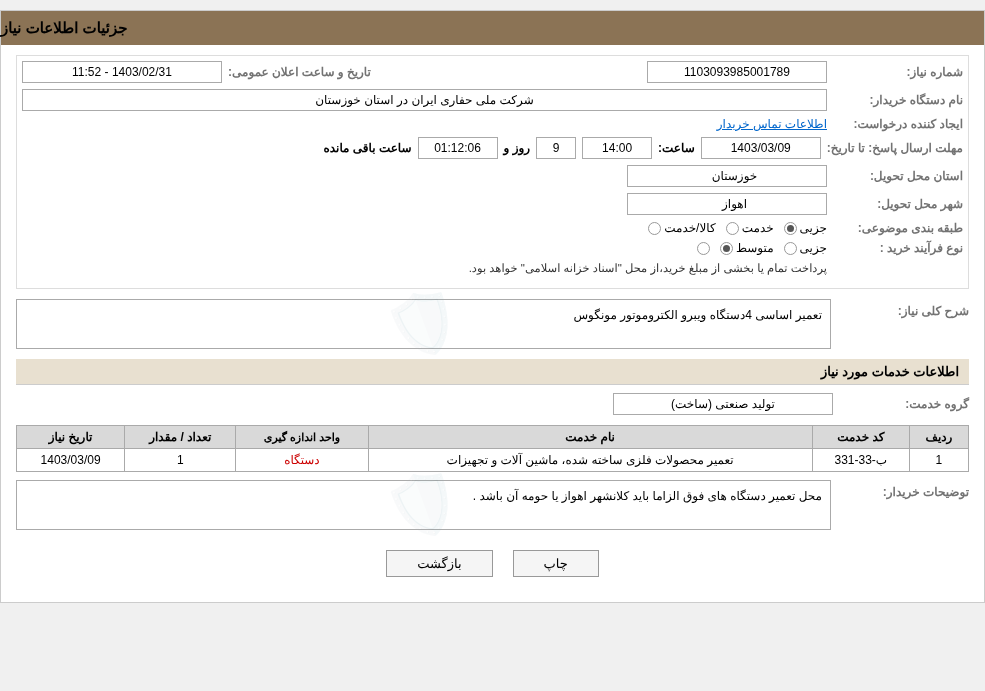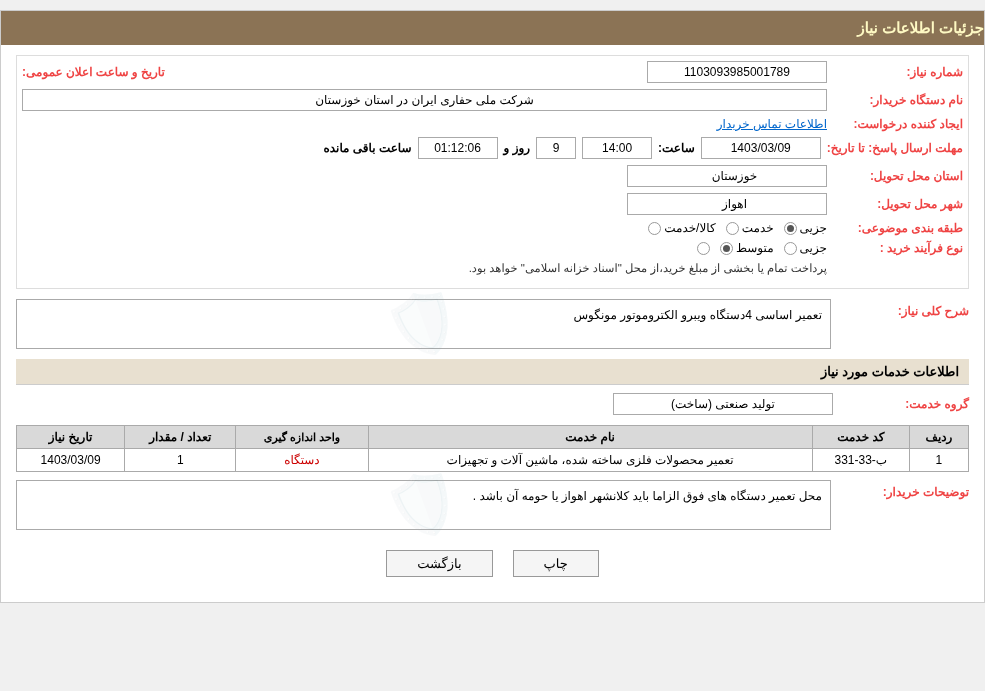--- a/index.html
+++ b/index.html
@@ -10,42 +10,42 @@
       direction: rtl;
     }
     .page-wrapper {
       max-width: 985px;
       margin: 10px auto;
       background: #fff;
       border: 1px solid #ccc;
     }
     .page-header {
       background: #8B7355;
-      color: #fef9c3;
-      text-align: right;
+      color: #000000;
+      text-align: left;
       padding: 8px 0;
       font-size: 15px;
       font-weight: bold;
     }
     .content {
       padding: 10px 15px;
     }
     .form-section {
       border: 1px solid #ddd;
       margin-bottom: 10px;
       padding: 5px;
     }
     .form-row {
       display: flex;
       align-items: center;
       margin-bottom: 6px;
       gap: 6px;
     }
     .label {
-      color: #ef4444;
+      color: #737373;
       white-space: nowrap;
       min-width: 130px;
       text-align: right;
       font-weight: bold;
     }
     .field-box {
       border: 1px solid #aaa;
       background: #fff;
       padding: 3px 6px;
       min-height: 22px;
@@ -195,20 +195,23 @@
 
     <div class="form-section">
 
       <div class="form-row">
         <span class="label">شماره نیاز:</span>
         <div class="field-box field-num">
           <span>1103093985001789</span>
         </div>
         <span style="flex:1"></span>
         <span class="label">تاریخ و ساعت اعلان عمومی:</span>
+        <div class="date-range-field">
+          <span>1403/02/31 - 11:52</span>
+        </div>
       </div>
 
       <div class="form-row">
         <span class="label">نام دستگاه خریدار:</span>
         <div class="field-box field-wide">
           <span>شرکت ملی حفاری ایران در استان خوزستان</span>
         </div>
       </div>
 
       <div class="form-row">

